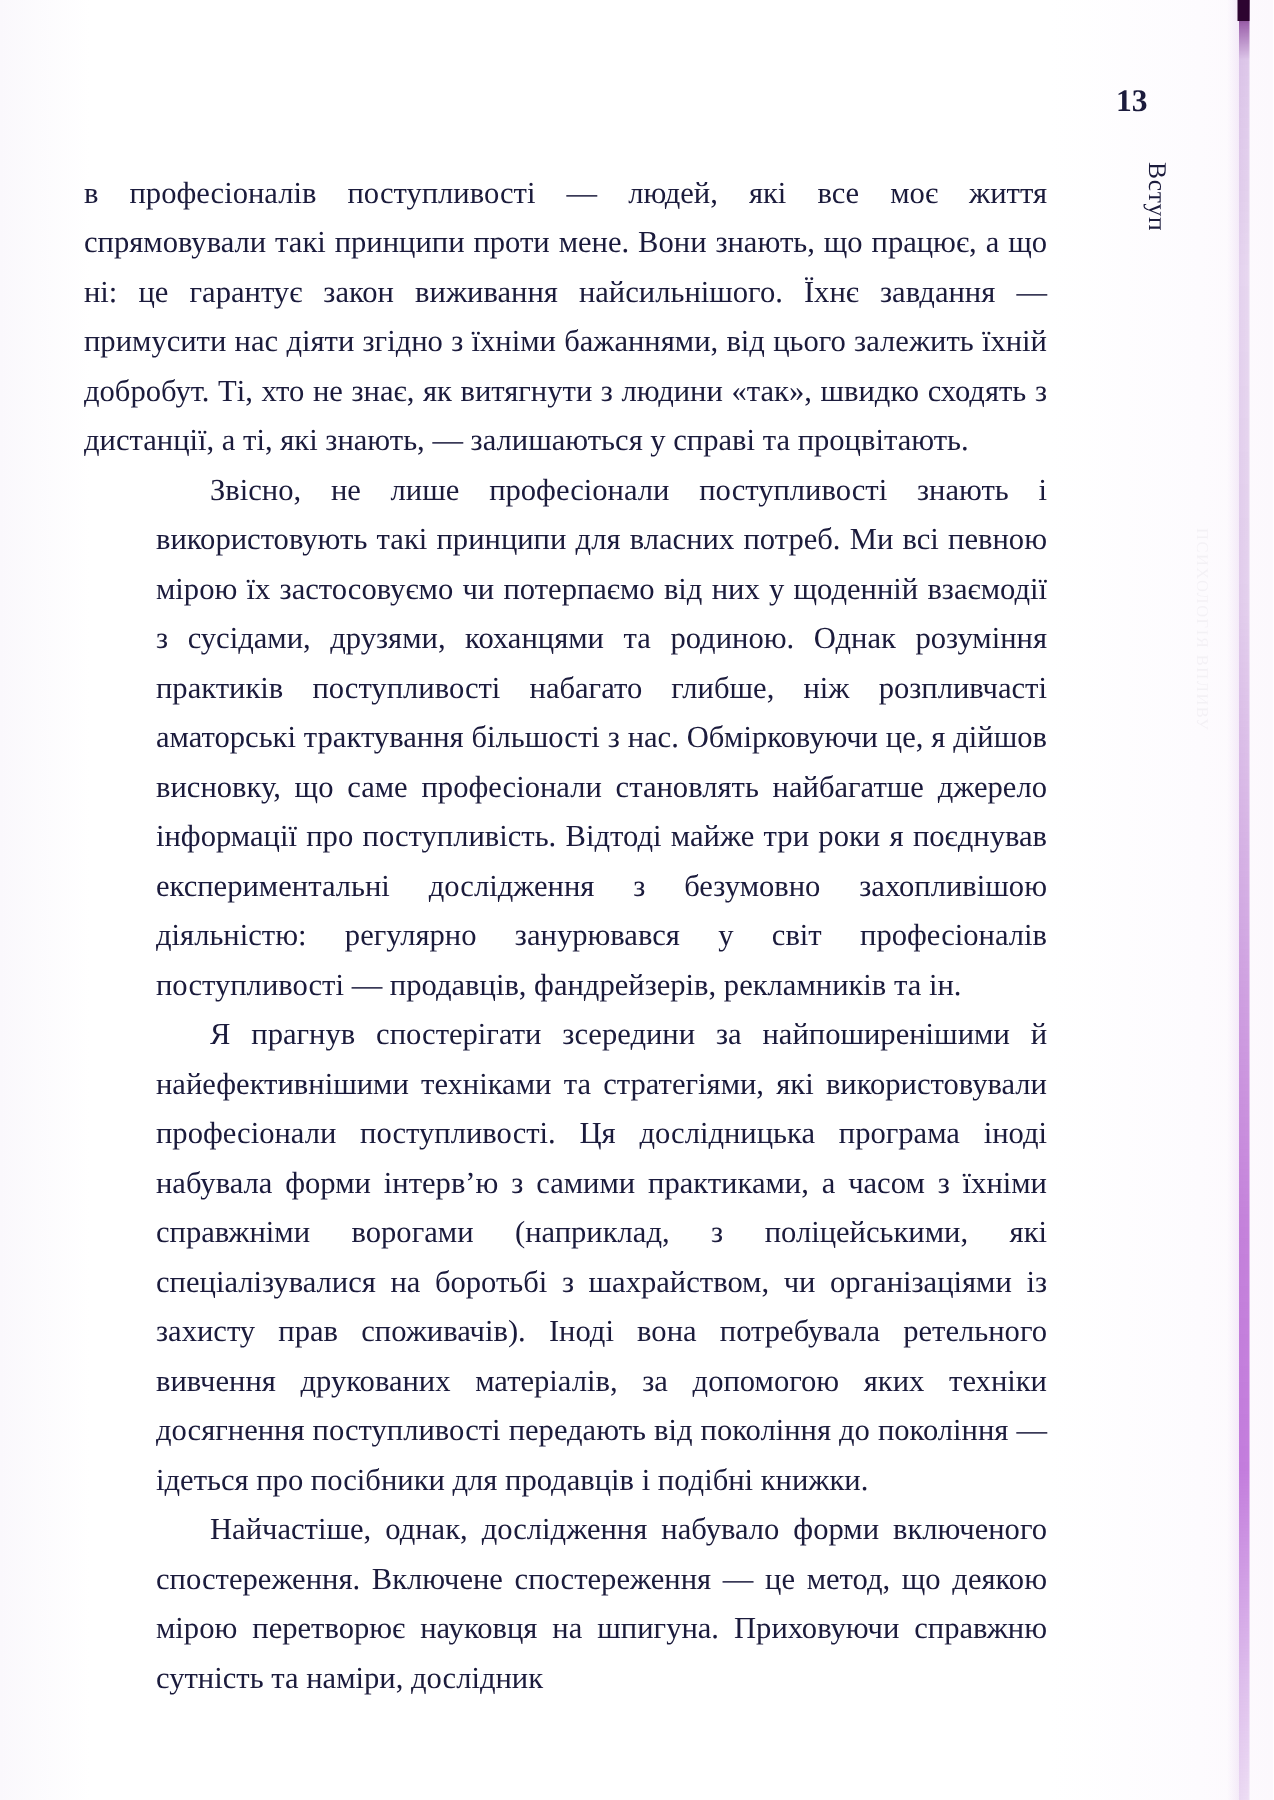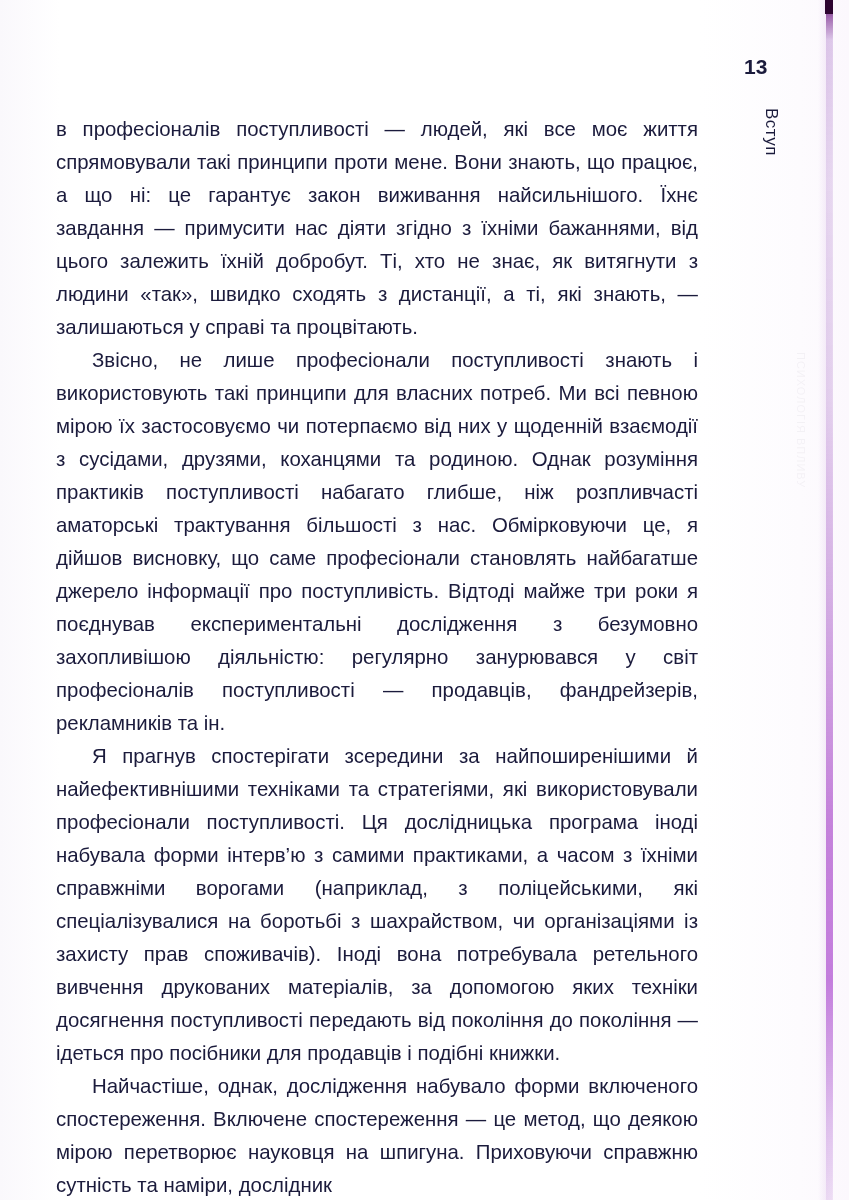--- a/index.html
+++ b/index.html
@@ -8,21 +8,21 @@
     padding: 0;
     background: #ffffff;
   }
 
   #page {
     position: relative;
     width: 849px;
     height: 1200px;
     background: #fefefe;
     overflow: hidden;
-    font-family: Liberation Sans, sans-serif;
+    font-family: Liberation Serif, serif;
   }
 
   
   .paper-tint {
     position: absolute;
     inset: 0;
     background:
       linear-gradient(90deg,
         rgba(250,248,252,1) 0px,
         rgba(255,255,255,1) 60px,
@@ -134,20 +134,21 @@
     -webkit-hyphens: none;
     hyphens: none;
   }
 
   .textblock p {
     margin: 0;
     text-indent: 0;
   }
   .textblock p.indent {
     text-indent: 36px;
+    margin-left: 48px;
   }
   
   .textblock p { text-align-last: left; }
 </style>
 </head>
 <body>
 
 <div id="page">
 
   <div class="paper-tint"></div>

